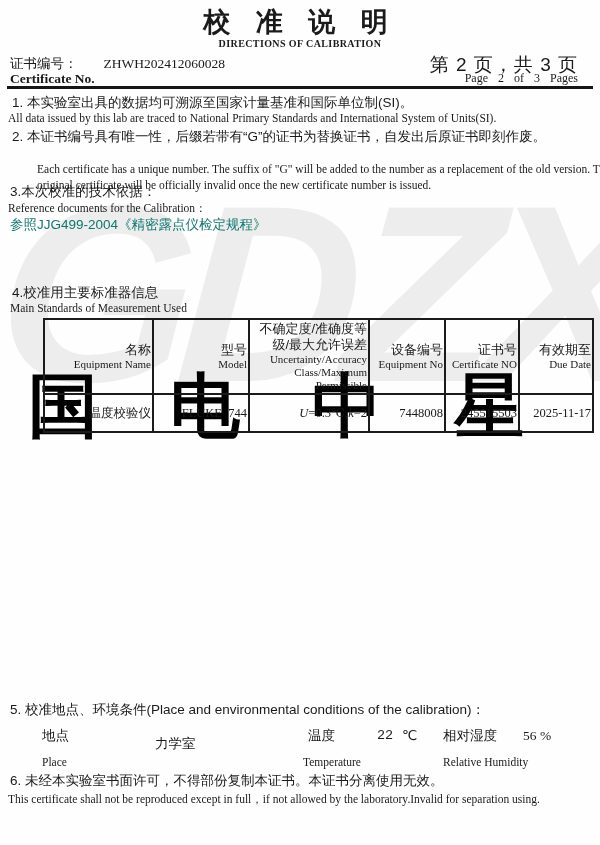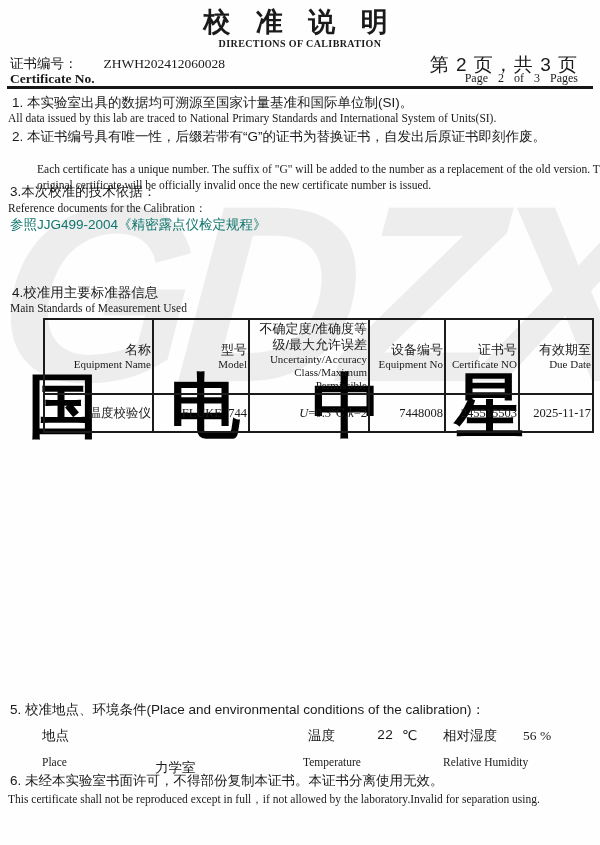--- a/index.html
+++ b/index.html
@@ -50,21 +50,21 @@
   #std-table .h-cn{font-size:13px;line-height:16px;font-family:"Liberation Sans",sans-serif;}
   #std-table .h-en{font-size:11px;line-height:13px;font-family:"Liberation Serif",serif;}
   #std-table tr.hdr td{height:63px;}
   #std-table tr.data td{height:34px;font-size:12.5px;}
   .it{font-style:italic;}
   .pre{white-space:pre;}
   
   #i5-cn{left:10px;top:701px;font-size:13.5px;}
   .env{font-size:13.5px;}
   #env-place-cn{left:42px;top:727px;}
-  #env-place-val{left:155px;top:735px;margin-top:24px;}
+  #env-place-val{left:155px;top:735px;}
   #env-temp-cn{left:308px;top:727px;}
   #env-temp-val{left:377px;top:728px;font-family:Liberation Mono, monospace;}
   #env-temp-unit{left:402px;top:727px;}
   #env-rh-cn{left:443px;top:727px;}
   #env-rh-val{left:523px;top:728px;font-family:"Liberation Serif",serif;}
   .env-en{font-size:11.5px;top:756px;}
   #env-place-en{left:42px;}
   #env-temp-en{left:303px;}
   #env-rh-en{left:443px;}
   #i6-cn{left:10px;top:772px;}

